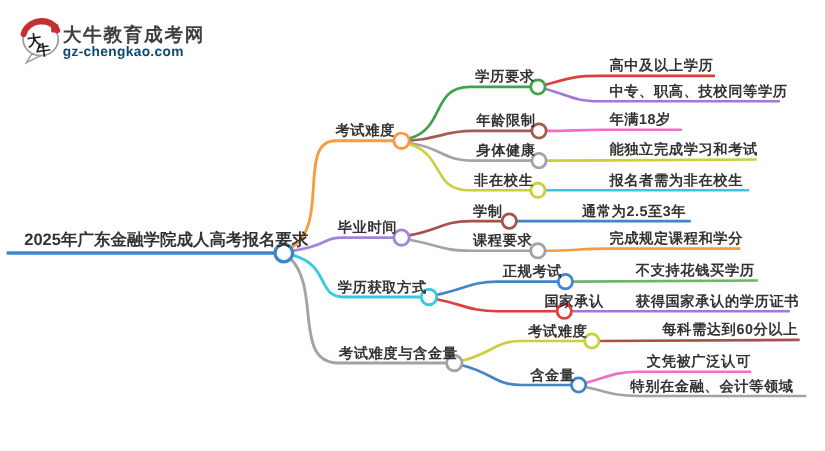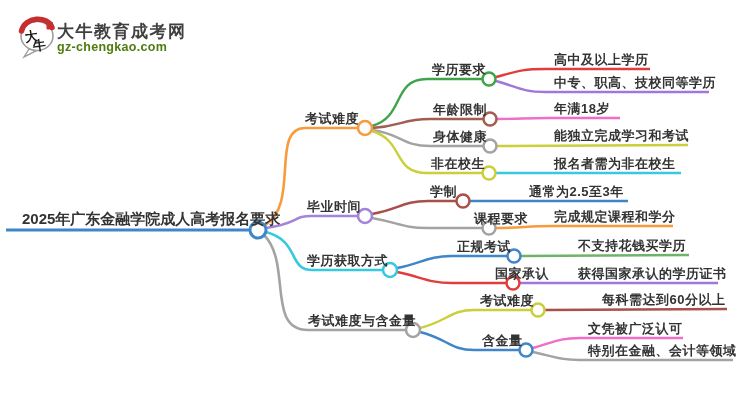--- a/index.html
+++ b/index.html
@@ -12,21 +12,21 @@
     position:absolute;z-index:2;font-size:13px;font-weight:700;color:#333;
     white-space:nowrap;line-height:15px;letter-spacing:.5px;
   }
   .central{font-size:15px;letter-spacing:0;}
   .logo-title{
     position:absolute;left:57px;top:20px;z-index:2;font-size:17px;font-weight:800;
     color:#404040;letter-spacing:1.5px;white-space:nowrap;
   }
   .logo-sub{
     position:absolute;left:57px;top:40px;z-index:2;font-size:12.5px;font-weight:700;
-    color:#4d7c0f;letter-spacing:.3px;white-space:nowrap;
+    color:#0c4a6e;letter-spacing:.3px;white-space:nowrap;
   }
 </style>
 </head>
 <body>
 
 <div id="stage">
 
   <svg id="wires" width="750" height="410" viewBox="0 0 750 410">
 
     <g>
@@ -100,32 +100,32 @@
   <div class="lbl" style="left:305px;top:111px;">考试难度</div>
   <div class="lbl" style="left:307px;top:199px;">毕业时间</div>
   <div class="lbl" style="left:307px;top:253px;">学历获取方式</div>
   <div class="lbl" style="left:308px;top:313px;">考试难度与含金量</div>
 
   <div class="lbl" style="left:432px;top:62px;">学历要求</div>
   <div class="lbl" style="left:433px;top:102px;">年龄限制</div>
   <div class="lbl" style="left:433px;top:129px;">身体健康</div>
   <div class="lbl" style="left:431px;top:156px;">非在校生</div>
   <div class="lbl" style="left:430px;top:184px;">学制</div>
-  <div class="lbl" style="left:430px;top:211px;margin-left:44px;">课程要求</div>
+  <div class="lbl" style="left:430px;top:211px;">课程要求</div>
   <div class="lbl" style="left:457px;top:239px;">正规考试</div>
   <div class="lbl" style="left:457px;top:266px;padding-left:38px;">国家承认</div>
   <div class="lbl" style="left:480px;top:293px;">考试难度</div>
   <div class="lbl" style="left:482px;top:333px;text-align:center;">含金量</div>
 
   <div class="lbl" style="left:554px;top:52px;">高中及以上学历</div>
   <div class="lbl" style="left:554px;top:75px;">中专、职高、技校同等学历</div>
   <div class="lbl" style="left:554px;top:101px;">年满18岁</div>
   <div class="lbl" style="left:554px;top:128px;">能独立完成学习和考试</div>
   <div class="lbl" style="left:554px;top:156px;">报名者需为非在校生</div>
   <div class="lbl" style="left:529px;top:184px;">通常为2.5至3年</div>
   <div class="lbl" style="left:554px;top:209px;">完成规定课程和学分</div>
   <div class="lbl" style="left:578px;top:238px;">不支持花钱买学历</div>
   <div class="lbl" style="left:578px;top:266px;">获得国家承认的学历证书</div>
   <div class="lbl" style="left:602px;top:292px;">每科需达到60分以上</div>
   <div class="lbl" style="left:588px;top:321px;">文凭被广泛认可</div>
-  <div class="lbl" style="left:588px;top:343px;">特别在金融、会计等领域</div>
+  <div class="lbl" style="left:573px;top:343px;">特别在金融、会计等领域</div>
 
 </div>
 
 </body></html>

